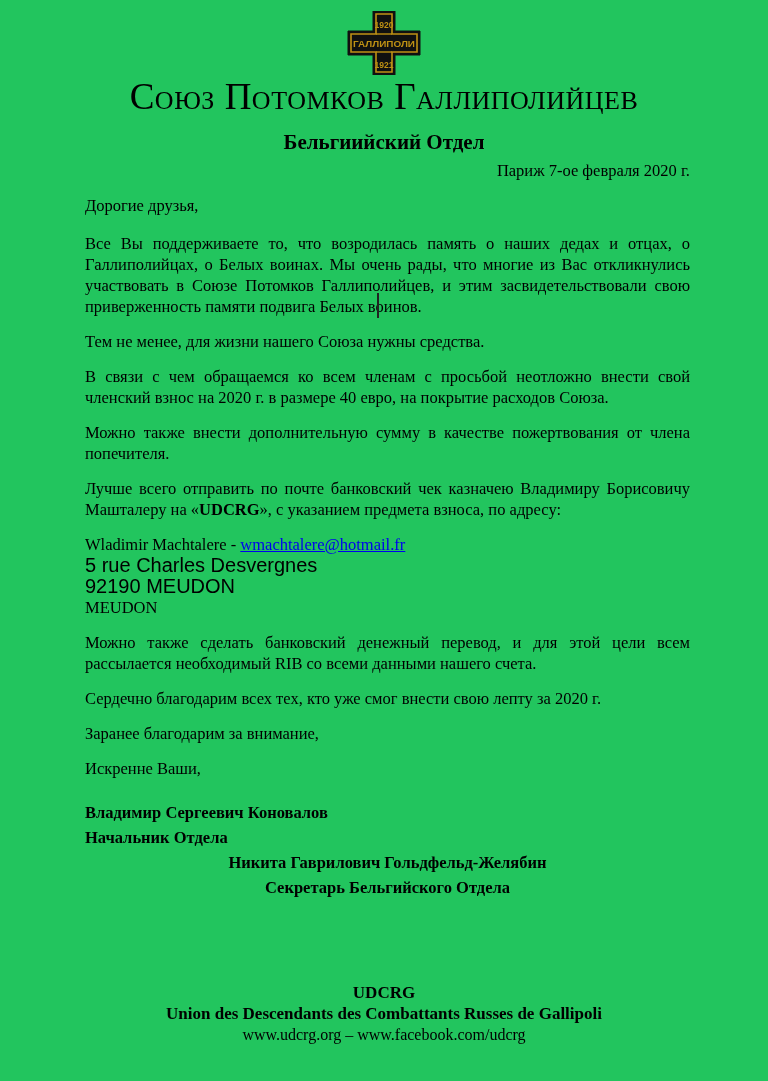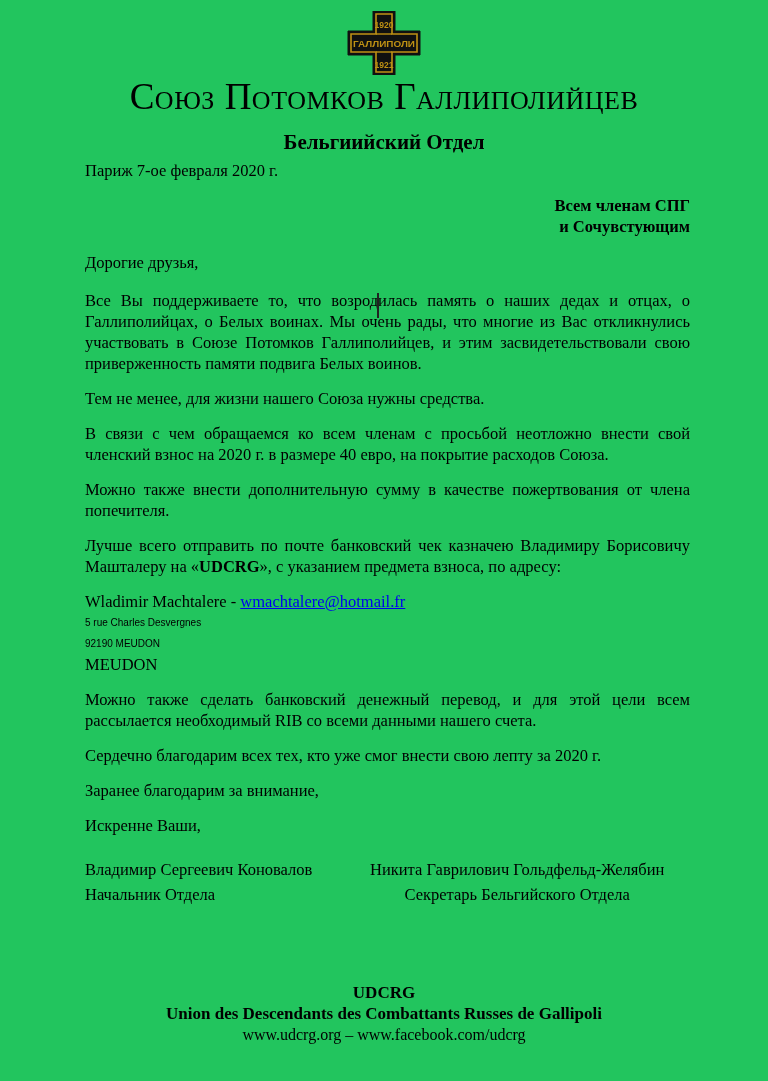--- a/index.html
+++ b/index.html
@@ -45,49 +45,51 @@
   
   .content {
     position: absolute;
     top: 160px;
     left: 85px;
     width: 605px;
     font-size: 16.5px;
     line-height: 21px;
   }
   .dateline {
+    text-align: right;
     margin: 0 0 15px 0;
   }
   .addressee {
     text-align: right;
     font-weight: bold;
     margin: 0 0 15px 0;
   }
   .content p { margin: 0 0 14px 0; }
   .content p.just { text-align: justify; }
   .salutation { margin-bottom: 17px !important; }
   .bold { font-weight: bold; }
   .contact-line { margin-bottom: 0 !important; }
   .contact-name { font-weight: normal; }
   .email-link {
     color: #0000EE;
     text-decoration: underline;
     cursor: pointer;
   }
   .addr-sans {
     font-family: "Liberation Sans", "DejaVu Sans", sans-serif;
-    font-size: 10px;
+    font-size: 20px;
     margin-bottom: 0 !important;
   }
   .addr-serif { margin-bottom: 14px !important; }
   
   .signatures {
     display: flex;
-    font-weight: normal;
+    font-weight: bold;
     margin-top: 21px;
+    flex-direction: column;
   }
   .sig-col { line-height: 25px; }
   .sig-left  { width: 285px; }
   .sig-right { margin-left: 0px; text-align: center; }
   
   .footer {
     position: absolute;
     top: 982px;
     left: 0; right: 0;
     text-align: center;
@@ -123,24 +125,20 @@
     </svg>
   </div>
 
   <div class="title">Союз Потомков Галлиполийцев</div>
   <div class="subtitle">Бельгиийский Отдел</div>
 
   <div class="content">
 
     <p class="dateline">Париж 7-ое февраля 2020 г.</p>
 
-    <div class="addressee">
-      <div>Всем членам СПГ</div>
-      <div>и Сочувстующим</div>
-    </div>
 
     <p class="salutation">Дорогие друзья,</p>
 
     <p class="just">Все Вы поддерживаете то, что возродилась память о наших дедах и отцах, о Галлиполийцах, о Белых воинах. Мы очень рады, что многие из Вас откликнулись участвовать в Союзе Потомков Галлиполийцев, и этим засвидетельствовали свою приверженность памяти подвига Белых воинов.</p>
 
     <p class="just">Тем не менее, для жизни нашего Союза нужны средства.</p>
 
     <p class="just">В связи с чем обращаемся ко всем членам с просьбой неотложно внести свой членский взнос на 2020 г. в размере 40 евро, на покрытие расходов Союза.</p>
 
     <p class="just">Можно также внести дополнительную сумму в качестве пожертвования от члена попечителя.</p>

